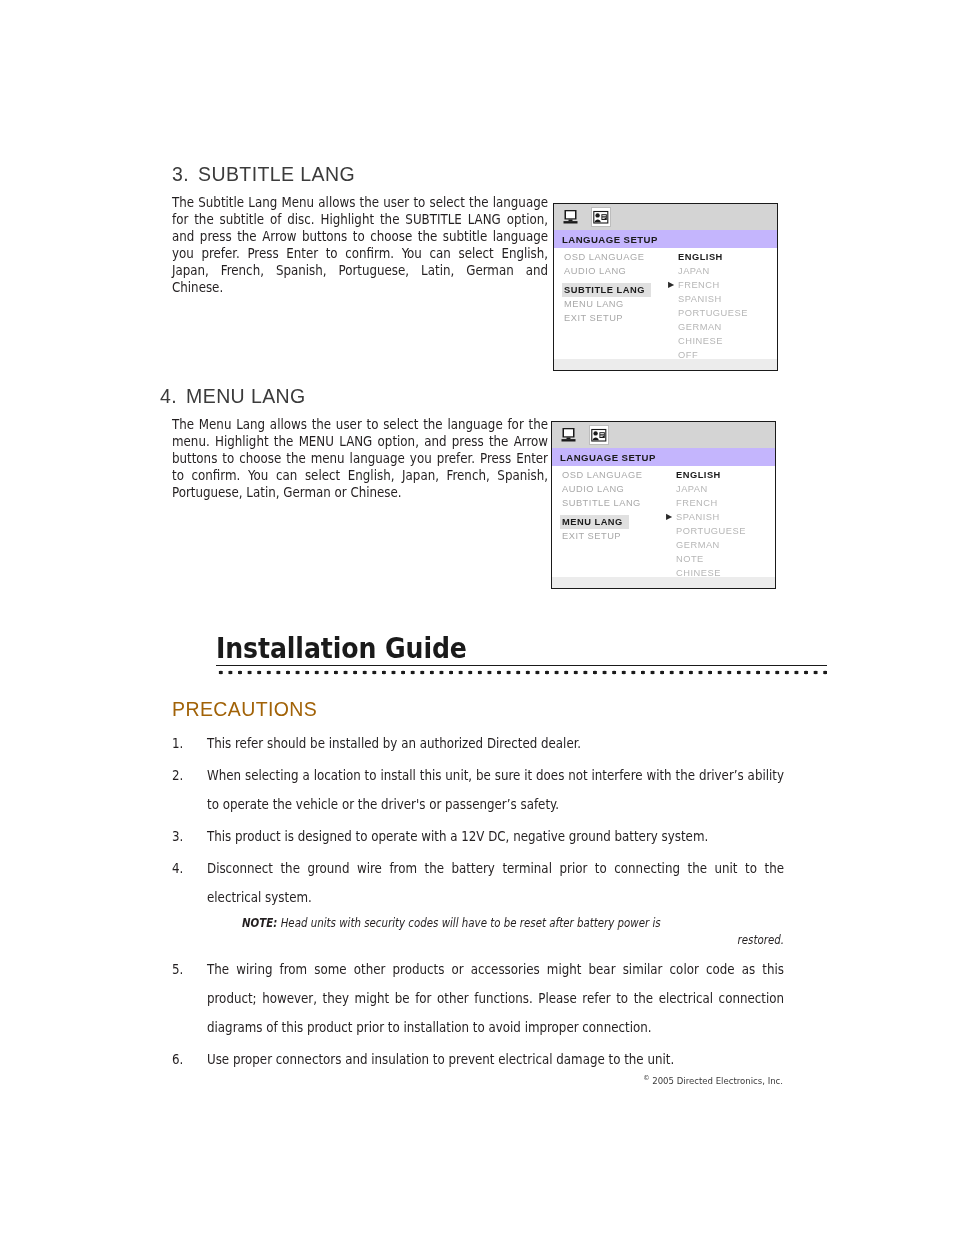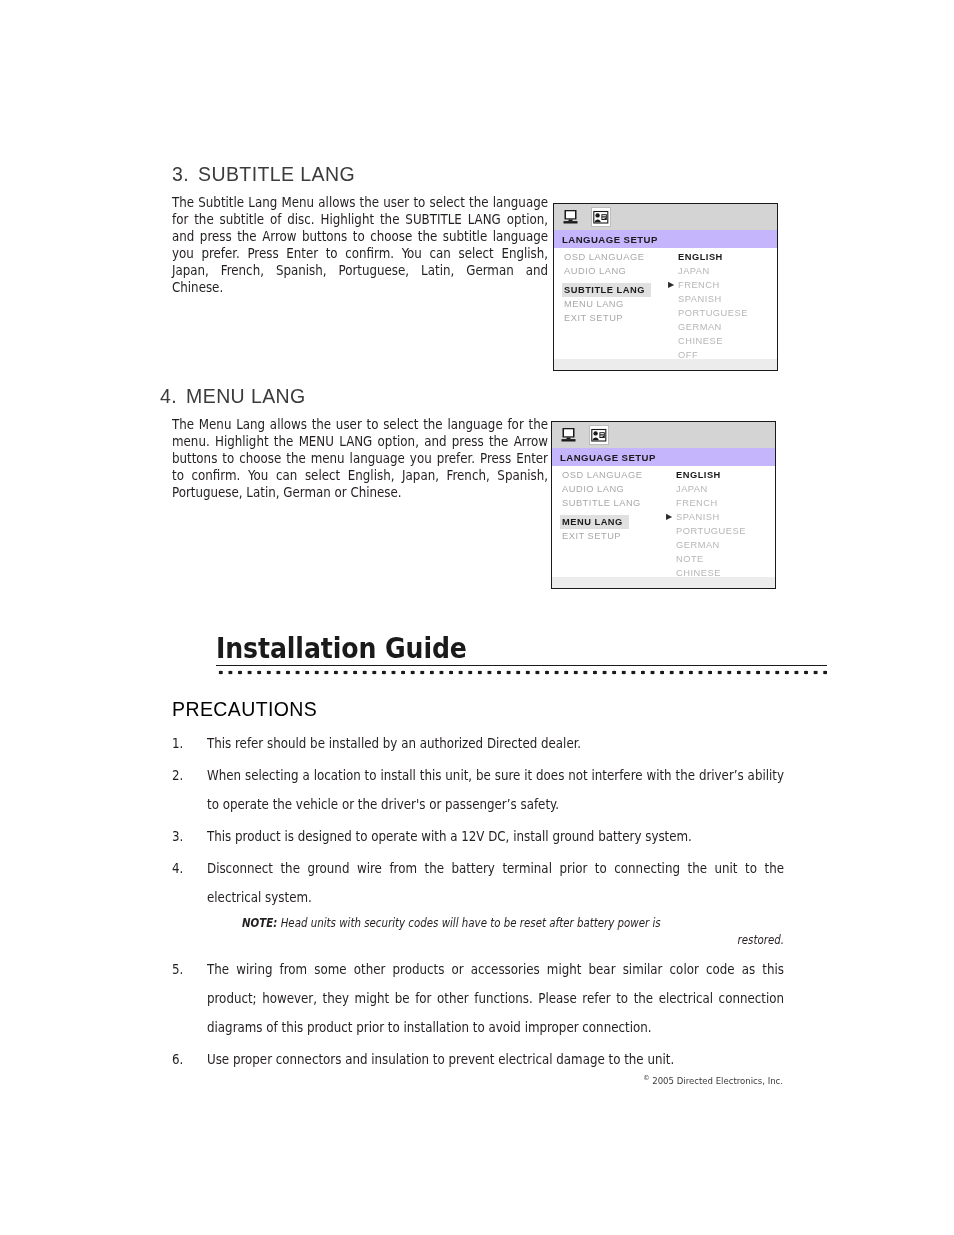--- a/index.html
+++ b/index.html
@@ -170,21 +170,21 @@
     background-repeat: repeat-x;
     background-position: 0 center;
   }
 
   
   .precautions-head {
     position: absolute;
     font-family: "Liberation Sans", sans-serif;
     font-size: 19.5px;
     letter-spacing: 0.4px;
-    color: #000000;
+    color: #a16207;
     white-space: nowrap;
   }
 
   .num-list {
     position: absolute;
     width: 612px;
     font-family: "DejaVu Sans Condensed", "Liberation Sans Narrow", "DejaVu Sans", sans-serif;
     font-size: 13.2px;
     line-height: 29px;
     color: #231f20;
@@ -356,21 +356,21 @@
       <span>This refer should be installed by an authorized Directed dealer.</span>
     </div>
 
     <div class="li">
       <span class="marker">2.</span>
       <span>When selecting a location to install this unit, be sure it does not interfere with the driver’s ability to operate the vehicle or the driver's or passenger’s safety.</span>
     </div>
 
     <div class="li nojust">
       <span class="marker">3.</span>
-      <span>This product is designed to operate with a 12V DC, install ground battery system.</span>
+      <span>This product is designed to operate with a 12V DC, negative ground battery system.</span>
     </div>
 
     <div class="li">
       <span class="marker">4.</span>
       <span>Disconnect the ground wire from the battery terminal prior to connecting the unit to the electrical system.</span>
     </div>
 
     <div class="note-block">
       <span class="note-label">NOTE:</span>
       <span>Head units with security codes will have to be reset after battery power is</span>

